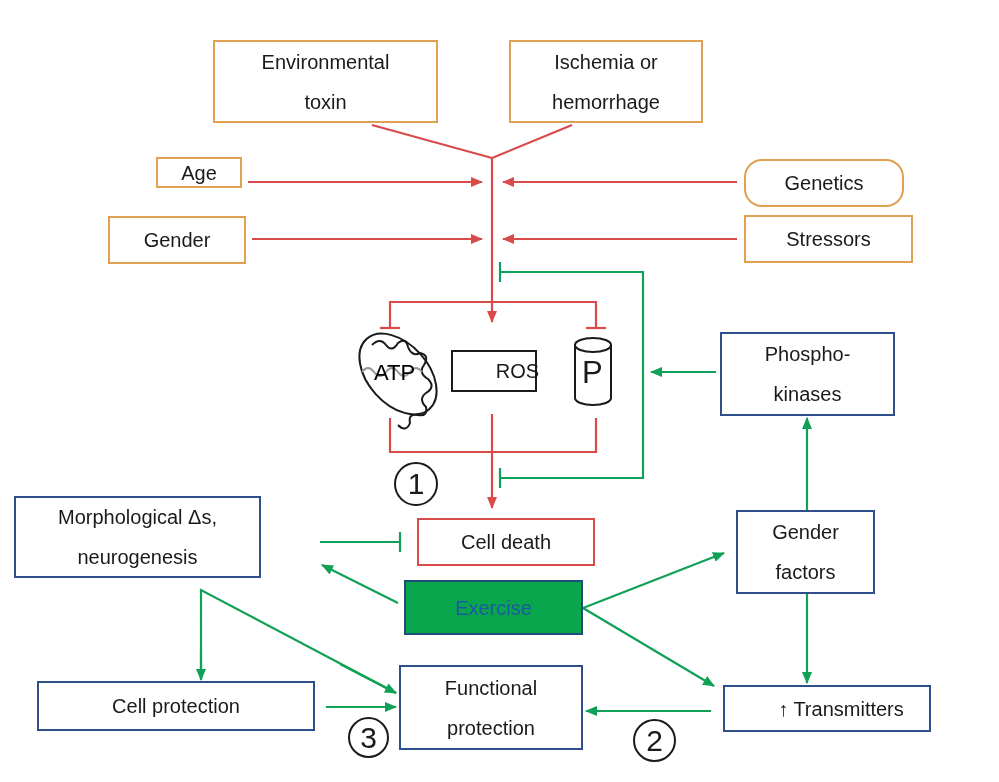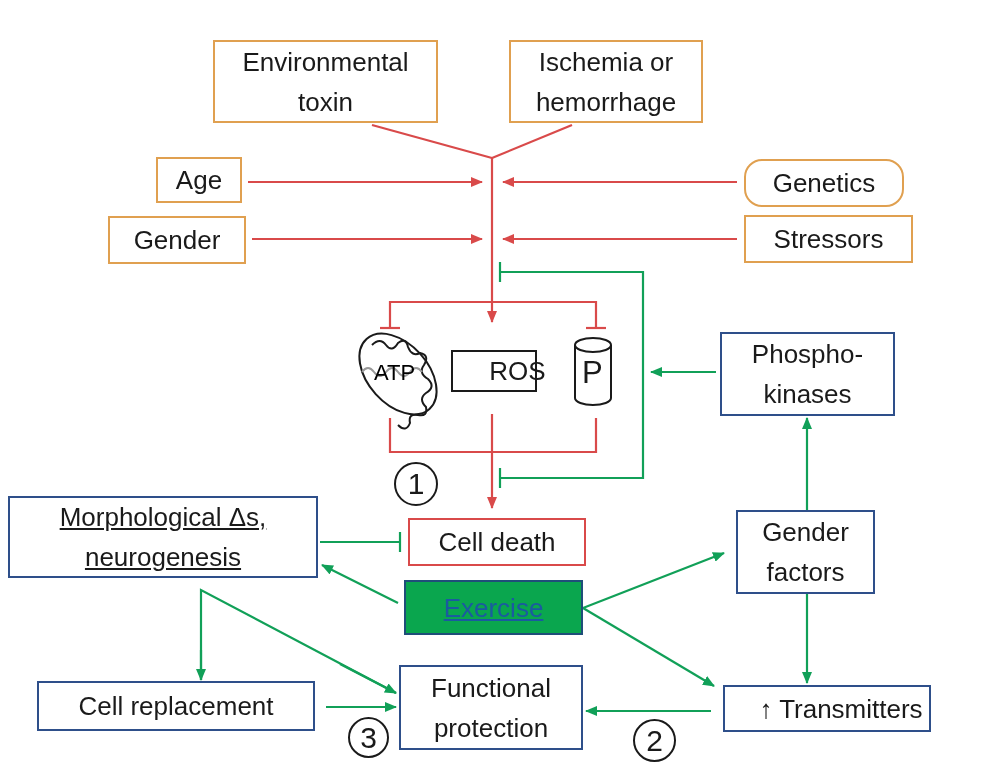--- a/index.html
+++ b/index.html
@@ -1,22 +1,22 @@
 <!DOCTYPE html>
 <html><head>
 <meta charset="utf-8">
 <style>
   html, body { margin:0; padding:0; background:#ffffff; }
   body { width:999px; height:782px; position:relative; overflow:hidden; font-family:"Liberation Sans", sans-serif; }
   svg#diagram { position:absolute; left:0; top:0; }
-  .box { position:absolute; box-sizing:border-box; background:#fff; display:flex; align-items:center; justify-content:center; text-align:center; color:#1a1a1a; font-size:26px; line-height:40px; white-space:pre-line; }
+  .box { position:absolute; box-sizing:border-box; background:#fff; display:flex; align-items:center; justify-content:center; text-align:center; color:#1a1a1a; font-size:20px; line-height:40px; white-space:pre-line; }
   .orange { border:2px solid #e0a050; }
   .blue { border:2px solid #2e4f8a; }
-  .redb { border:2px solid #d94a4a; }
-  .exercise { border:2px solid #1f4e79; background:#0aa64e; color:#1b5aa0;text-decoration:underline; }
+  .redb { border:2px solid #d94a4a;margin-left:9px; }
+  .exercise { border:2px solid #1f4e79; background:#0aa64e; color:#1b5aa0; }
   .ros { border:2px solid #1a1a1a;padding-left:47px; }
   .circ { position:absolute; box-sizing:border-box; border:2px solid #1a1a1a; border-radius:50%; display:flex; align-items:center; justify-content:center; font-size:30px; color:#1a1a1a; background:#fff; }
   .lbl { position:absolute; font-size:31px; color:#1a1a1a; text-align:center; }
   .small { position:absolute; font-size:22px; color:#000000; }
 </style>
 </head>
 <body>
 
 <svg id="diagram" width="999" height="782" viewBox="0 0 999 782">
   <defs>
@@ -73,37 +73,37 @@
   <g fill="#fff" stroke="#1a1a1a" stroke-width="2">
     <path d="M575,345 L575,398 A18,7 0 0 0 611,398 L611,345"></path>
     <ellipse cx="593" cy="345" rx="18" ry="7"></ellipse>
   </g>
 </svg>
 
 <div class="box orange" style="left:213px;top:40px;width:225px;height:83px;">Environmental
 toxin</div>
 <div class="box orange" style="left:509px;top:40px;width:194px;height:83px;">Ischemia or
 hemorrhage</div>
-<div class="box orange" style="left:156px;top:157px;width:86px;height:46px;">Age</div>
+<div class="box orange" style="left:156px;top:157px;width:86px;height:31px;">Age</div>
 <div class="box orange" style="left:108px;top:216px;width:138px;height:48px;">Gender</div>
 <div class="box orange" style="left:744px;top:159px;width:160px;height:48px;border-radius:18px;">Genetics</div>
 <div class="box orange" style="left:744px;top:215px;width:169px;height:48px;">Stressors</div>
 
 <div class="small" style="left:374px;top:360px;">ATP</div>
 <div class="box ros" style="left:451px;top:350px;width:86px;height:42px;">ROS</div>
 <div class="lbl" style="left:582px;top:355px;font-size:31px;">P</div>
 
 <div class="circ" style="left:394px;top:462px;width:44px;height:44px;">1</div>
 <div class="circ" style="left:348px;top:717px;width:41px;height:41px;">3</div>
 <div class="circ" style="left:633px;top:719px;width:43px;height:43px;">2</div>
 
 <div class="box redb" style="left:408px;top:518px;width:178px;height:48px;">Cell death</div>
 <div class="box exercise" style="left:404px;top:580px;width:179px;height:55px;">Exercise</div>
-<div class="box blue" style="left:8px;top:496px;width:310px;height:82px;text-decoration:underline;">Morphological Δs,
+<div class="box blue" style="left:14px;top:496px;width:247px;height:82px;">Morphological Δs,
 neurogenesis</div>
-<div class="box blue" style="left:37px;top:681px;width:278px;height:50px;">Cell replacement</div>
+<div class="box blue" style="left:37px;top:681px;width:278px;height:50px;">Cell protection</div>
 <div class="box blue" style="left:399px;top:665px;width:184px;height:85px;">Functional
 protection</div>
 <div class="box blue" style="left:720px;top:332px;width:175px;height:84px;">Phospho-
 kinases</div>
 <div class="box blue" style="left:736px;top:510px;width:139px;height:84px;">Gender
 factors</div>
 <div class="box blue" style="left:723px;top:685px;width:208px;height:47px;padding-left:28px;">↑ Transmitters</div>
 
 </body></html>

